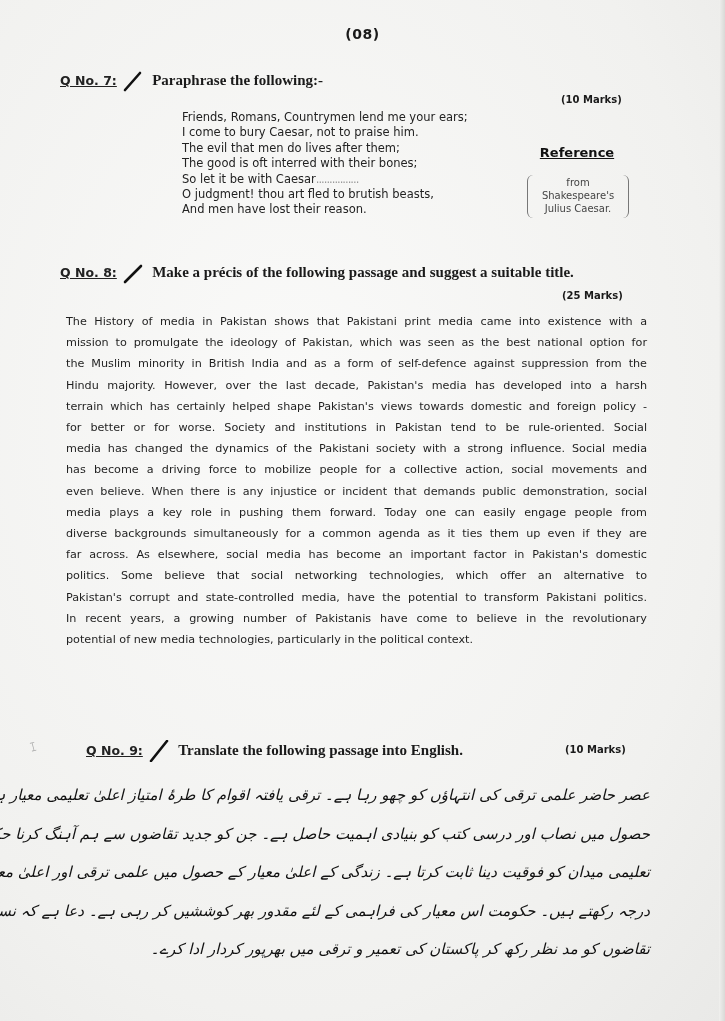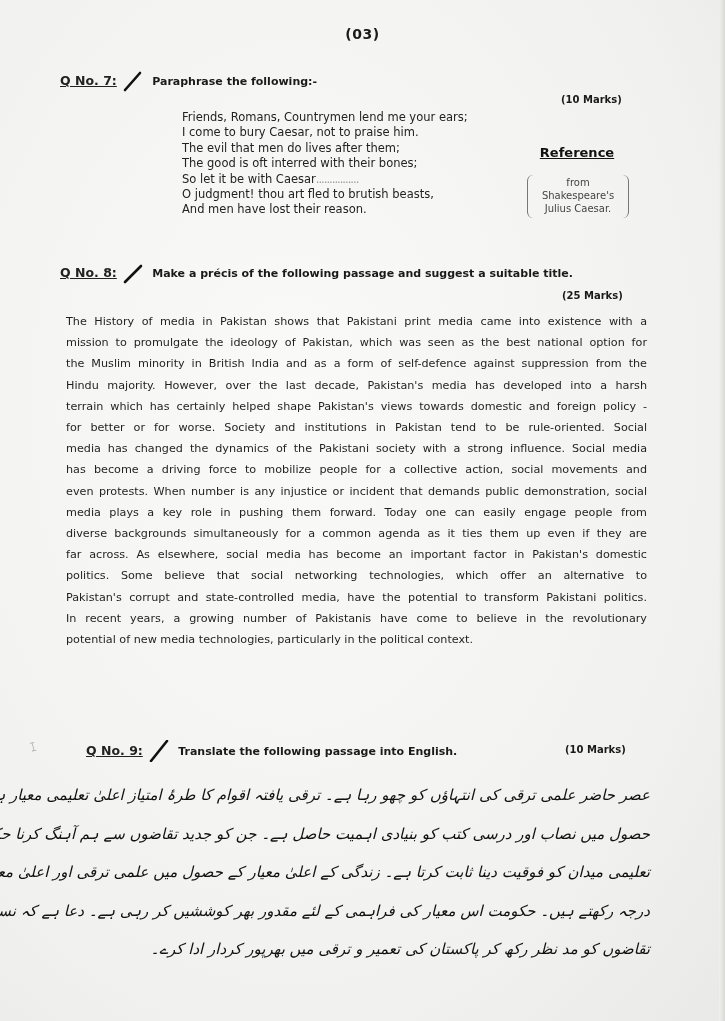--- a/index.html
+++ b/index.html
@@ -14,21 +14,21 @@
     position: absolute; left: 0; top: 0; width: 725px; height: 1021px;
     background: radial-gradient(ellipse at 40% 40%, #fafaf9 0%, #f1f1ef 70%, #e9e9e7 100%);
   }
   .page-number {
     position: absolute; top: 26px; left: 0; width: 725px; text-align: center;
     font-weight: bold; font-size: 14px; letter-spacing: 0.5px;
   }
   .q-head { position: absolute; left: 60px; font-weight: bold; font-size: 12px; white-space: nowrap; }
   .q-num { text-decoration: underline; font-size: 12.5px; color: #222; }
   .tick { display: inline-block; width: 22px; height: 22px; vertical-align: middle; margin: 0 4px 0 1px; }
-  .q-title { font-size: 11px; }
+  .q-title { font-size: 15px; font-family: Liberation Serif, serif; }
   .marks { position: absolute; font-weight: bold; font-size: 10px; white-space: nowrap; }
   .poem {
     position: absolute; left: 150px; top: 110px; width: 330px;
     font-size: 11.5px; line-height: 15.4px; color: #222; margin-left: 32px;
   }
   .poem div { white-space: nowrap; }
   .dots { color: #999; letter-spacing: -1px; }
   .reference {
     position: absolute; left: 527px; top: 146px; width: 100px; text-align: center;
     font-size: 10.5px; color: #333; line-height: 13px;
@@ -55,21 +55,21 @@
   .margin-mark {
     position: absolute; left: 30px; top: 740px; font-size: 12px; color: #aaa; transform: rotate(-15deg);
   }
   .edge { position: absolute; right: 0; top: 0; width: 6px; height: 1021px; background: linear-gradient(to right, #f0f0ee, #d9d9d6); }
 </style>
 </head>
 <body>
 
 <div class="page">
 
-  <div class="page-number">(03)</div>
+  <div class="page-number">(08)</div>
 
   <div class="q-head" style="top:70px;">
     <span class="q-num">Q No. 7:</span>
     <svg class="tick" viewBox="0 0 22 22">
         <path d="M3 20 L18 3" stroke="#111" stroke-width="2.6" stroke-linecap="round"></path>
       </svg>
     <span class="q-title">Paraphrase the following:-</span>
   </div>
   <div class="marks" style="left:561px; top:94px;">(10 Marks)</div>
 
@@ -103,21 +103,21 @@
 
   <div class="passage">
     <div>The History of media in Pakistan shows that Pakistani print media came into existence with a</div>
     <div>mission to promulgate the ideology of Pakistan, which was seen as the best national option for</div>
     <div>the Muslim minority in British India and as a form of self-defence against suppression from the</div>
     <div>Hindu majority. However, over the last decade, Pakistan's media has developed into a harsh</div>
     <div>terrain which has certainly helped shape Pakistan's views towards domestic and foreign policy -</div>
     <div>for better or for worse. Society and institutions in Pakistan tend to be rule-oriented. Social</div>
     <div>media has changed the dynamics of the Pakistani society with a strong influence. Social media</div>
     <div>has become a driving force to mobilize people for a collective action, social movements and</div>
-    <div>even protests. When number is any injustice or incident that demands public demonstration, social</div>
+    <div>even believe. When there is any injustice or incident that demands public demonstration, social</div>
     <div>media plays a key role in pushing them forward. Today one can easily engage people from</div>
     <div>diverse backgrounds simultaneously for a common agenda as it ties them up even if they are</div>
     <div>far across. As elsewhere, social media has become an important factor in Pakistan's domestic</div>
     <div>politics. Some believe that social networking technologies, which offer an alternative to</div>
     <div>Pakistan's corrupt and state-controlled media, have the potential to transform Pakistani politics.</div>
     <div>In recent years, a growing number of Pakistanis have come to believe in the revolutionary</div>
     <div class="last">potential of new media technologies, particularly in the political context.</div>
   </div>
 
   <div class="margin-mark">ꕯ</div>

